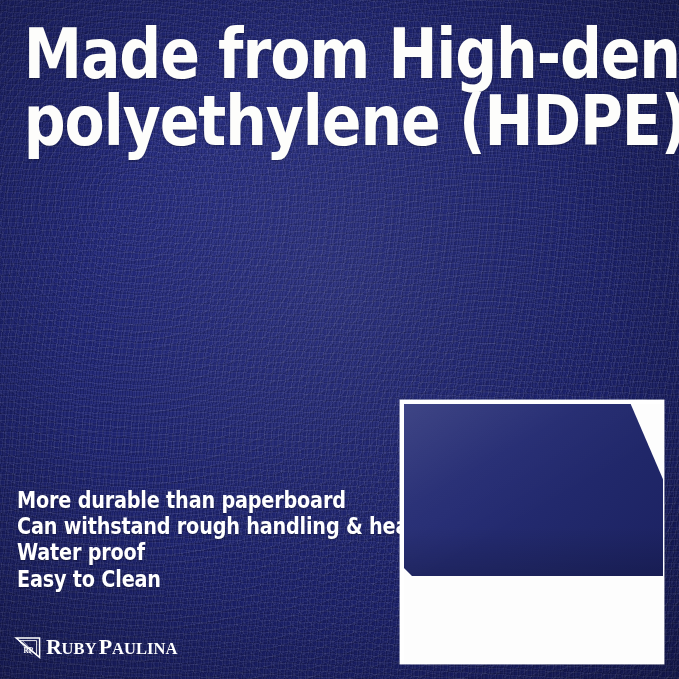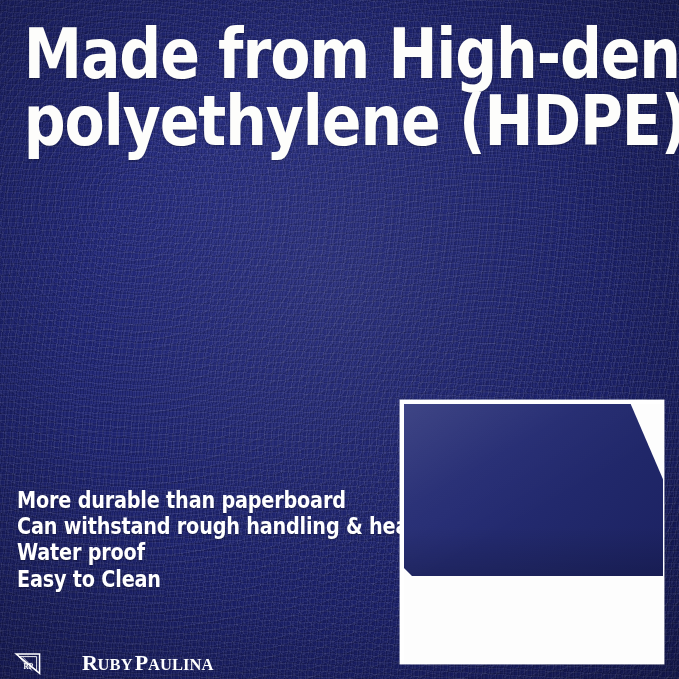--- a/index.html
+++ b/index.html
@@ -91,35 +91,34 @@
     transform-origin: 0 0;
     text-shadow: 0 1px 1.5px rgba(0,0,0,0.35);
     white-space: nowrap;
   }
   #features .feature-line { display: block; }
 
   
   #brand {
     position: absolute;
     left: 14px;
-    top: 652px;
+    top: 636px;
     display: flex;
     align-items: center;
     gap: 4px;
   }
   #brand-mark { display: block; }
   #brand-name {
     color: #ffffff;
     font-family: "Liberation Serif", "DejaVu Serif", serif;
     font-weight: 700;
     font-size: 22px;
     line-height: 22px;
     letter-spacing: -0.3px;
     white-space: nowrap;
-    margin-left: 36px;
   }
   #brand-name .cap { font-size: 22px; }
   #brand-name .sm  { font-size: 16.5px; letter-spacing: 0.1px; }
   #brand-name .gap { display: inline-block; width: 2px; }
 
   
   #product-photo {
     position: absolute;
     left: 400px;
     top: 400px;

